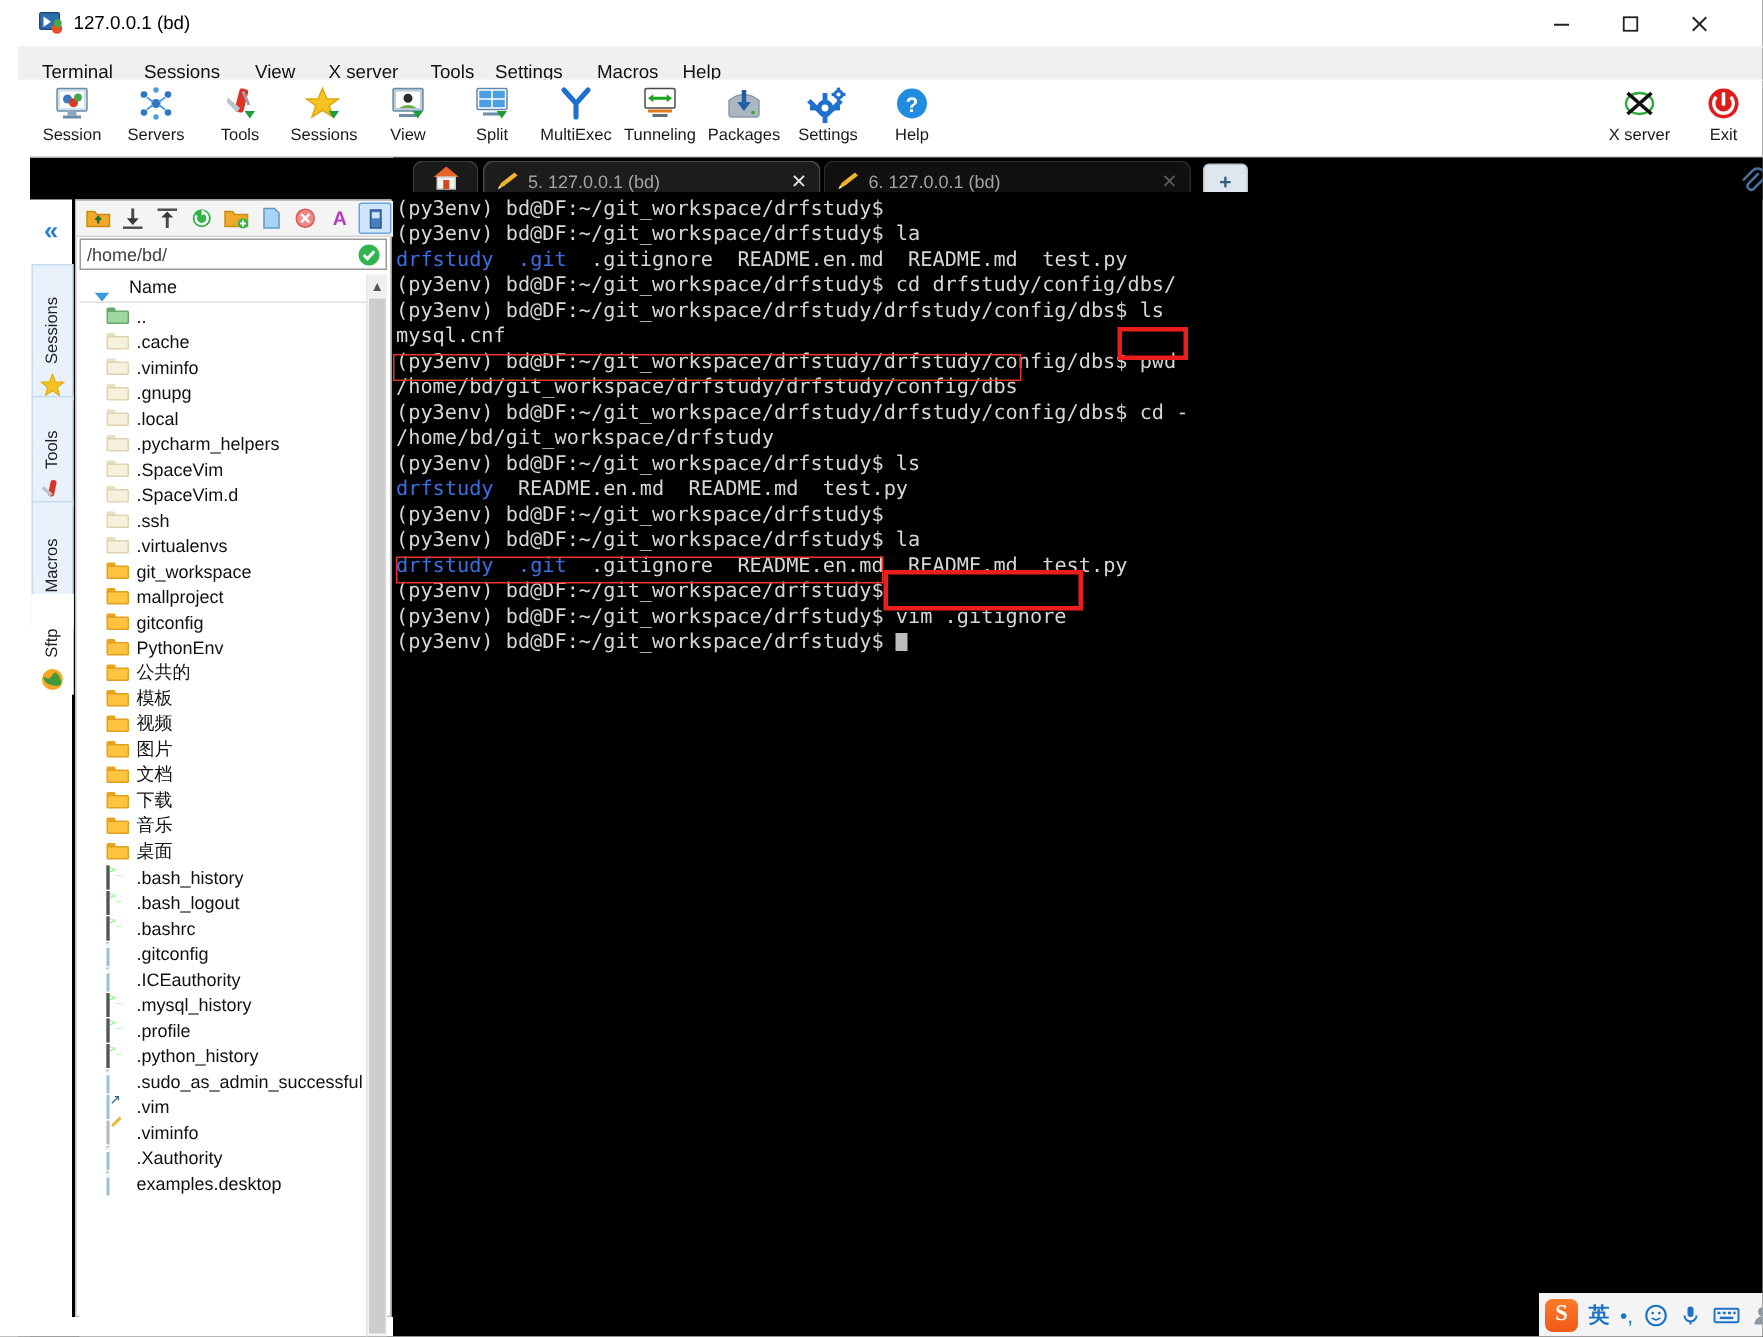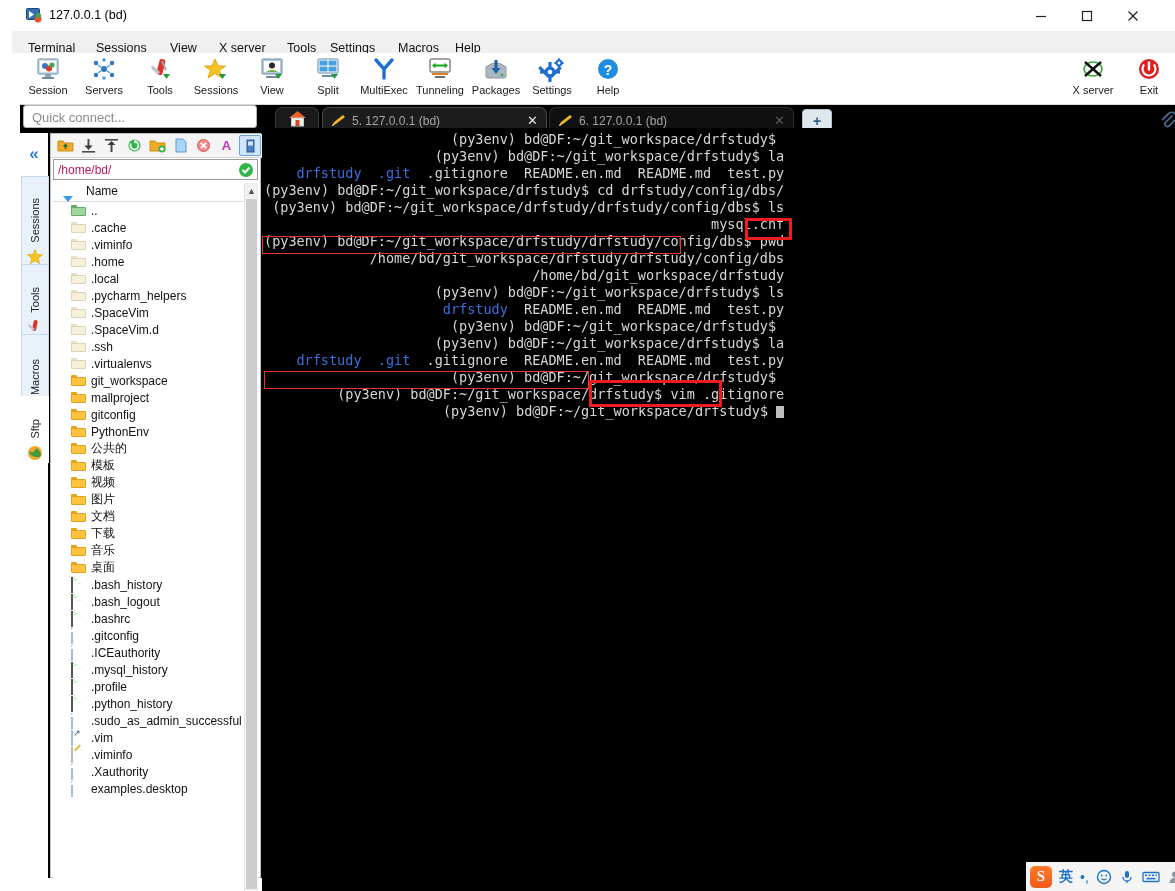--- a/index.html
+++ b/index.html
@@ -106,21 +106,21 @@
   .sftp-ico {
     width: 20px; height: 19px; display:flex; align-items:center; justify-content:center;
     border-radius: 2px;
   }
   .sftp-ico.sel { background: #cfe5fa; border: 1px solid #6aa5e0; }
   #path-bar {
     position: absolute; left: 2px; top: 25px; width: 205px; height: 21px;
     border: 1px solid #9a9a9a; background: #ffffff; box-sizing: border-box;
   }
   #path-text {
-    position: absolute; left: 4px; top: 2px; font-size: 12px; color: #be185d; line-height: 17px;
+    position: absolute; left: 4px; top: 2px; font-size: 12px; color: #404040; line-height: 17px;
   }
   #path-ok { position: absolute; right: 3px; top: 2px; }
 
   #col-header {
     position: absolute; left: 2px; top: 49px; width: 205px; height: 18px;
     border-bottom: 1px solid #dddddd; background: #ffffff;
   }
   #sort-caret { position: absolute; left: 10px; top: 6px; }
   #col-name { position: absolute; left: 33px; top: 1px; font-size: 12px; color: #111; }
 
@@ -226,21 +226,21 @@
     display: flex; align-items: center; justify-content: center;
     color: #2e5d86; font-size: 14px; font-weight: bold;
   }
   #clip-icon {
     position: absolute; right: 10px; top: 6px; color: #4a6f9a; font-size: 16px;
   }
 
   
   #terminal {
     position: absolute; left: 250px; top: 128px; width: 894px; height: 750px;
-    background: #000000; overflow: hidden; text-align: right;
+    background: #000000; overflow: hidden;
   }
   #term-inner { position: absolute; left: 2px; top: 3px; }
   .tline {
     height: 17px; line-height: 17px; white-space: pre;
     font-family: "DejaVu Sans Mono", monospace; font-size: 13.5px;
     color: #d6d6d6;
   }
   .dir { color: #3b6fe0; }
   .cursor {
     display: inline-block; width: 8px; height: 12px;
@@ -496,21 +496,20 @@
           <path d="M9.2 7.6 a6.5 6.5 0 1 0 9.6 0" stroke="#ffffff" stroke-width="2.2" fill="none"></path>
         </svg>
       </div>
       <div class="tb-lab">Exit</div>
     </div>
   </div>
 
   <div id="left-gutter"></div>
   <div id="bottom-gutter"></div>
 
-  <div id="quickconnect">Quick connect...</div>
 
   <div id="vstrip"></div>
 
   <div id="vcollapse">«</div>
 
   <div class="vtab" style="top:176px;height:86px">
     <span class="vtab-ico">
       <svg width="18" height="18" viewBox="0 0 18 18">
         <polygon points="9,1.5 11,6.5 16.5,6.8 12.3,10.3 13.7,15.7 9,12.6 4.3,15.7 5.7,10.3 1.5,6.8 7,6.5" fill="#f6c322" stroke="#e0a80c" stroke-width="0.7"></polygon>
       </svg>
@@ -637,21 +636,21 @@
         <div class="frow">
           <span class="ficon"><span class="fo dim"></span></span>
           <span>.cache</span>
         </div>
         <div class="frow">
           <span class="ficon"><span class="fo dim"></span></span>
           <span>.viminfo</span>
         </div>
         <div class="frow">
           <span class="ficon"><span class="fo dim"></span></span>
-          <span>.home</span>
+          <span>.gnupg</span>
         </div>
         <div class="frow">
           <span class="ficon"><span class="fo dim"></span></span>
           <span>.local</span>
         </div>
         <div class="frow">
           <span class="ficon"><span class="fo dim"></span></span>
           <span>.pycharm_helpers</span>
         </div>
         <div class="frow">
@@ -825,20 +824,21 @@
   <div id="terminal">
     <div id="term-inner">
         <div class="tline"><span>(py3env) bd@DF:~/git_workspace/drfstudy$ </span></div>
         <div class="tline"><span>(py3env) bd@DF:~/git_workspace/drfstudy$ la</span></div>
         <div class="tline"><span class="dir">drfstudy</span><span>  </span><span class="dir">.git</span><span>  .gitignore  README.en.md  README.md  test.py</span></div>
         <div class="tline"><span>(py3env) bd@DF:~/git_workspace/drfstudy$ cd drfstudy/config/dbs/</span></div>
         <div class="tline"><span>(py3env) bd@DF:~/git_workspace/drfstudy/drfstudy/config/dbs$ ls</span></div>
         <div class="tline"><span>mysql.cnf</span></div>
         <div class="tline"><span>(py3env) bd@DF:~/git_workspace/drfstudy/drfstudy/config/dbs$ pwd</span></div>
         <div class="tline"><span>/home/bd/git_workspace/drfstudy/drfstudy/config/dbs</span></div>
+        <div class="tline"><span>(py3env) bd@DF:~/git_workspace/drfstudy/drfstudy/config/dbs$ cd -</span></div>
         <div class="tline"><span>/home/bd/git_workspace/drfstudy</span></div>
         <div class="tline"><span>(py3env) bd@DF:~/git_workspace/drfstudy$ ls</span></div>
         <div class="tline"><span class="dir">drfstudy</span><span>  README.en.md  README.md  test.py</span></div>
         <div class="tline"><span>(py3env) bd@DF:~/git_workspace/drfstudy$ </span></div>
         <div class="tline"><span>(py3env) bd@DF:~/git_workspace/drfstudy$ la</span></div>
         <div class="tline"><span class="dir">drfstudy</span><span>  </span><span class="dir">.git</span><span>  .gitignore  README.en.md  README.md  test.py</span></div>
         <div class="tline"><span>(py3env) bd@DF:~/git_workspace/drfstudy$ </span></div>
         <div class="tline"><span>(py3env) bd@DF:~/git_workspace/drfstudy$ vim .gitignore</span></div>
         <div class="tline"><span>(py3env) bd@DF:~/git_workspace/drfstudy$ </span><span class="cursor"></span></div>
       </div>

